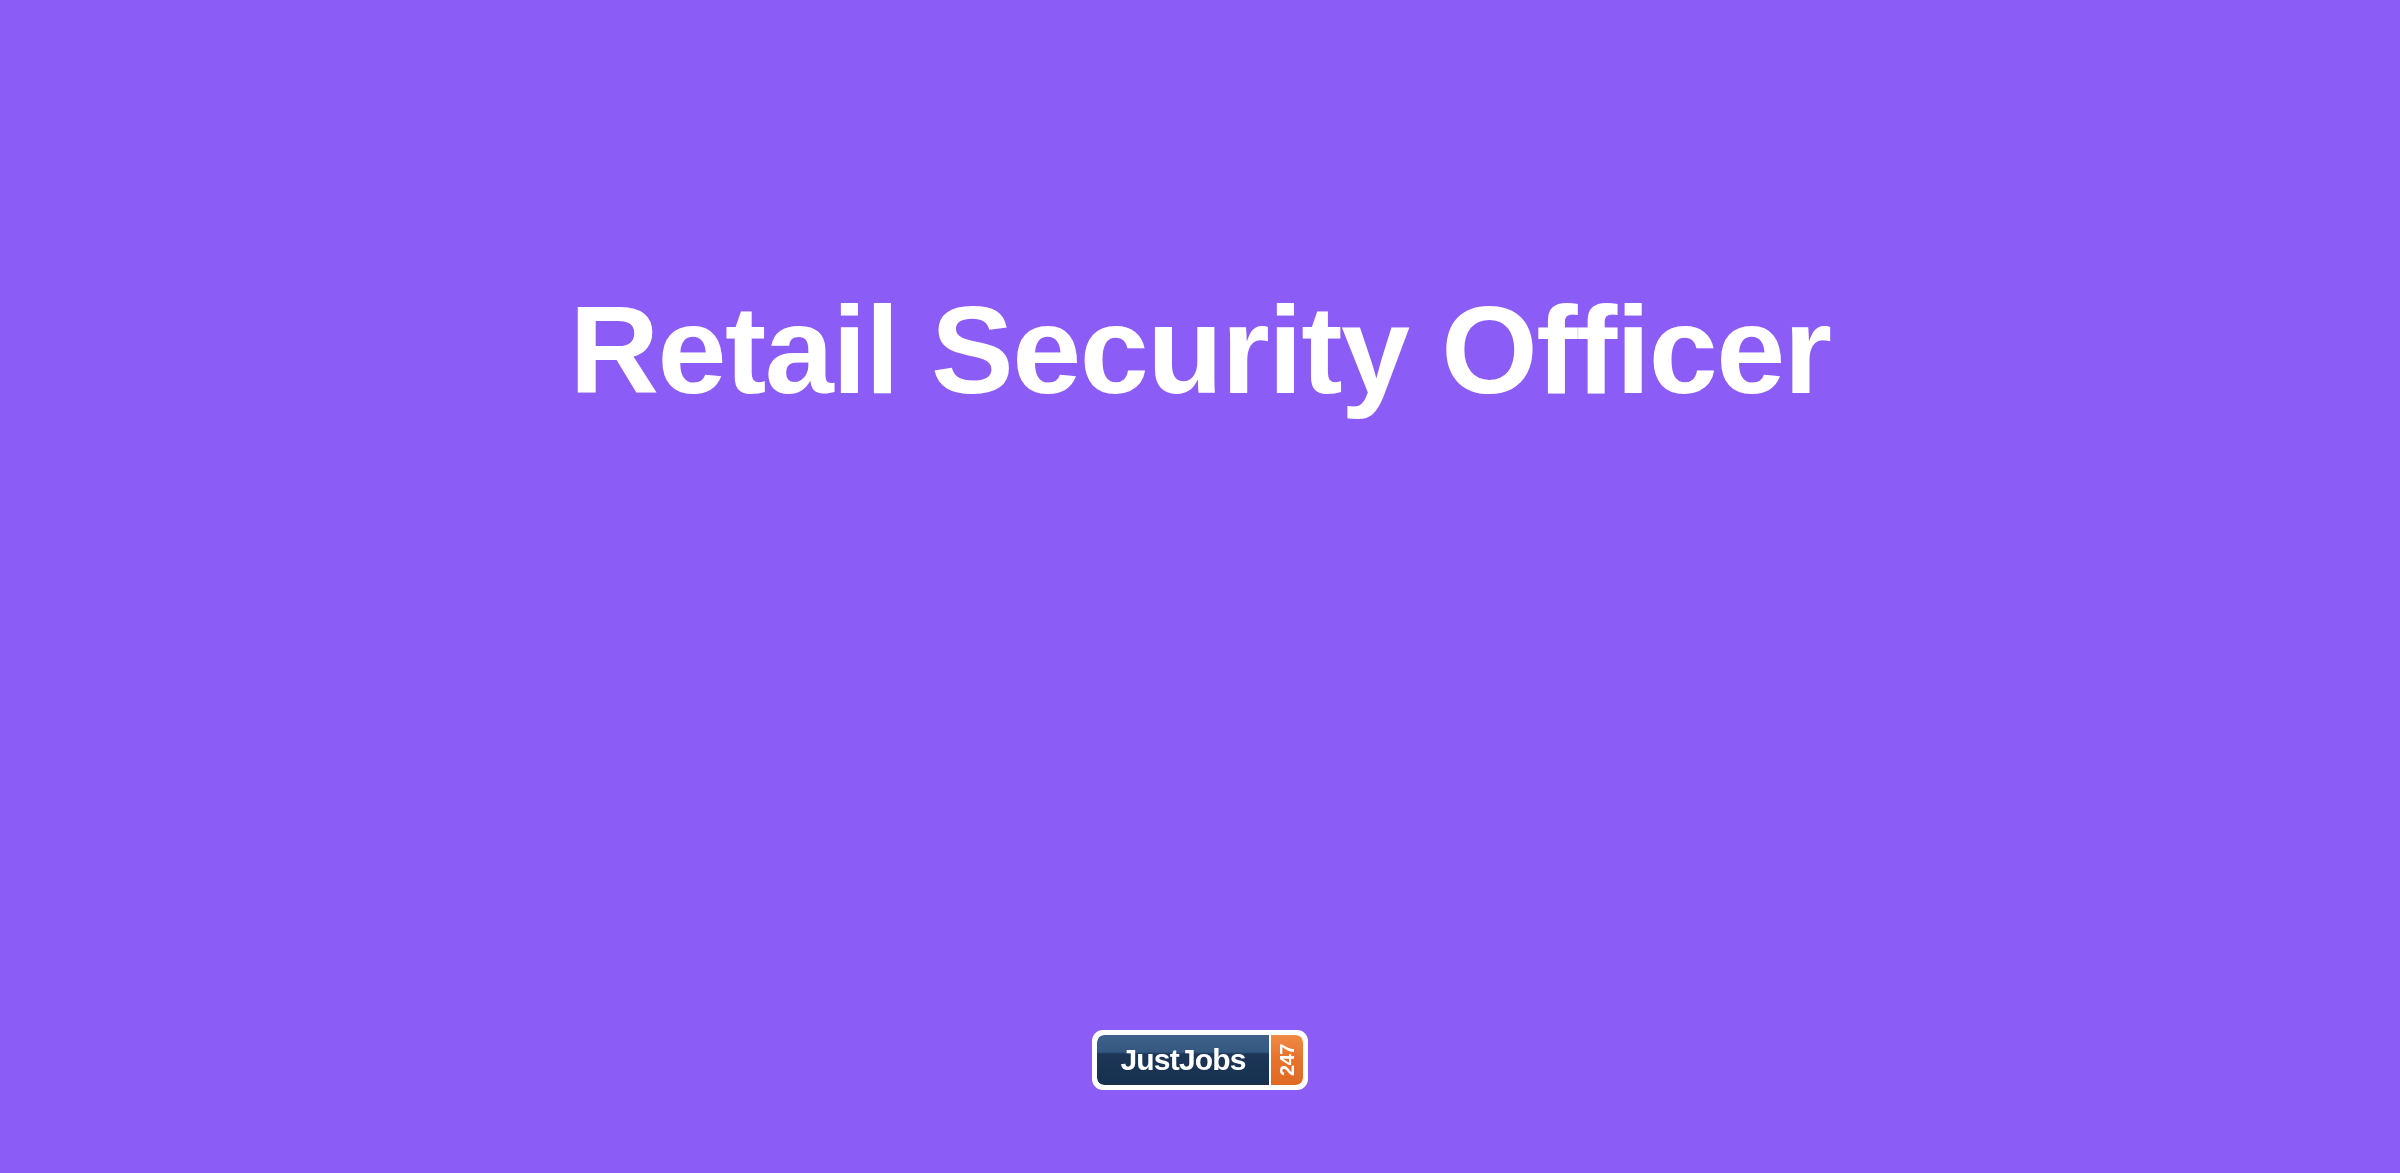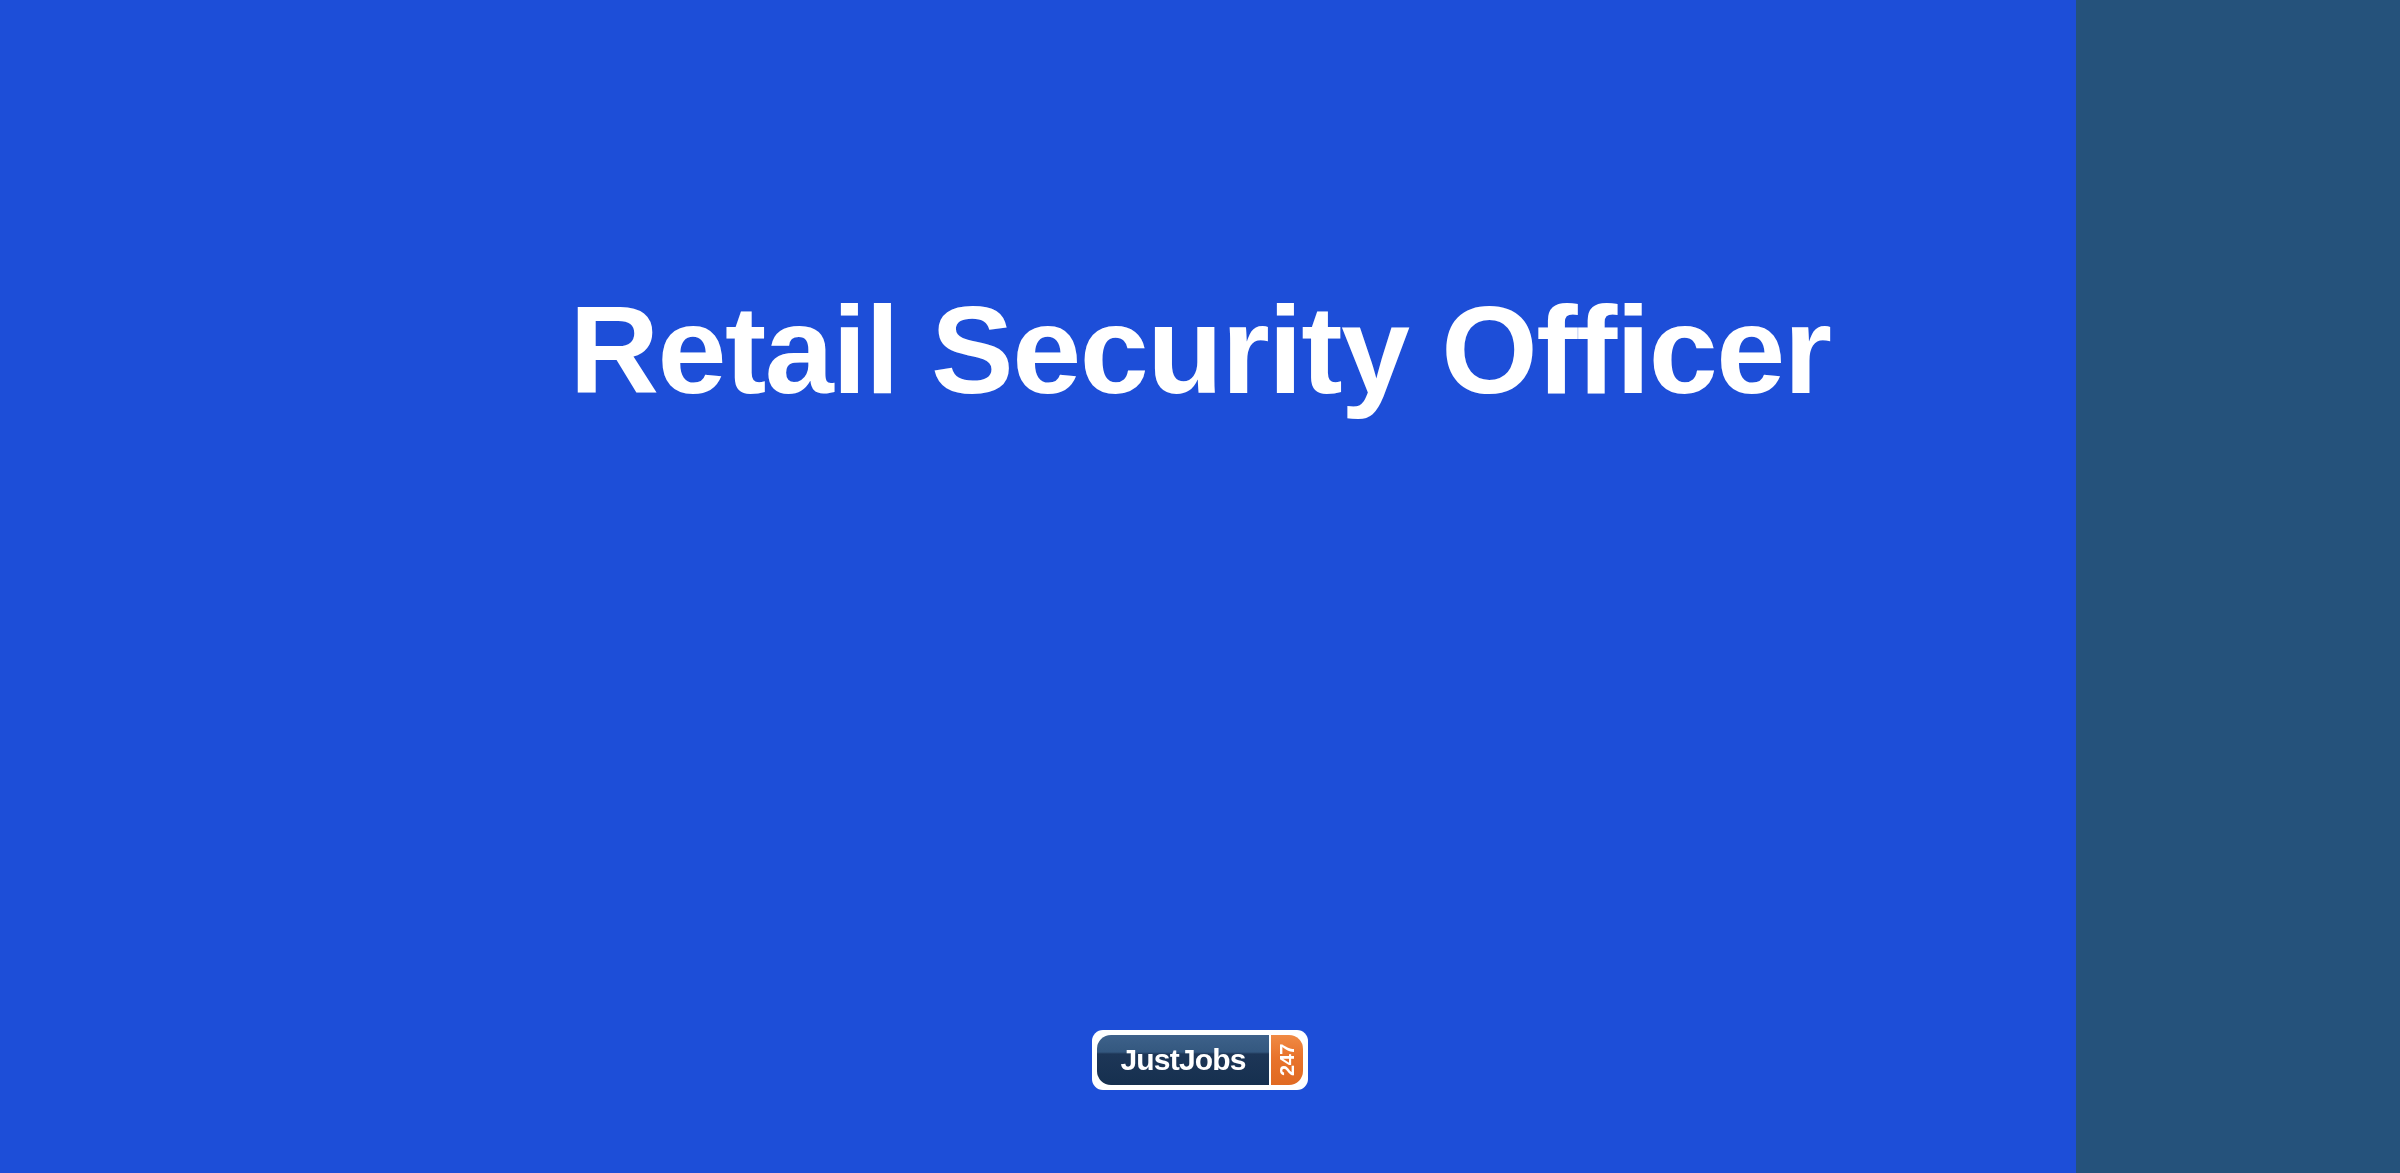--- a/index.html
+++ b/index.html
@@ -10,23 +10,23 @@
   body {
     width: 2400px;
     height: 1173px;
     overflow: hidden;
     font-family: "Liberation Sans", sans-serif;
     background: #25527b;
   }
 
   .slide {
     position: relative;
-    width: 2076px;
+    width: 2400px;
     height: 1173px;
-    background: #1d4ed8;
+    background: #8b5cf6;
     box-sizing: border-box;
   }
 
   
   .headline-block {
     position: absolute;
     left: 0;
     top: 0;
     width: 2400px;
     height: 700px;
@@ -84,21 +84,21 @@
     background: #ffffff;
     border-radius: 11px;
     padding: 5px;
   }
 
   .logo-inner {
     display: flex;
     align-items: stretch;
     width: 100%;
     height: 100%;
-    border-radius: 14px;
+    border-radius: 7px;
     overflow: hidden;
   }
 
   .logo-word {
     flex: 1 1 auto;
     display: flex;
     align-items: center;
     justify-content: center;
     background: linear-gradient(180deg, #3d618a 0%, #34587f 34%, #1d3657 38%, #16304f 100%);
     border-top-left-radius: 7px;

